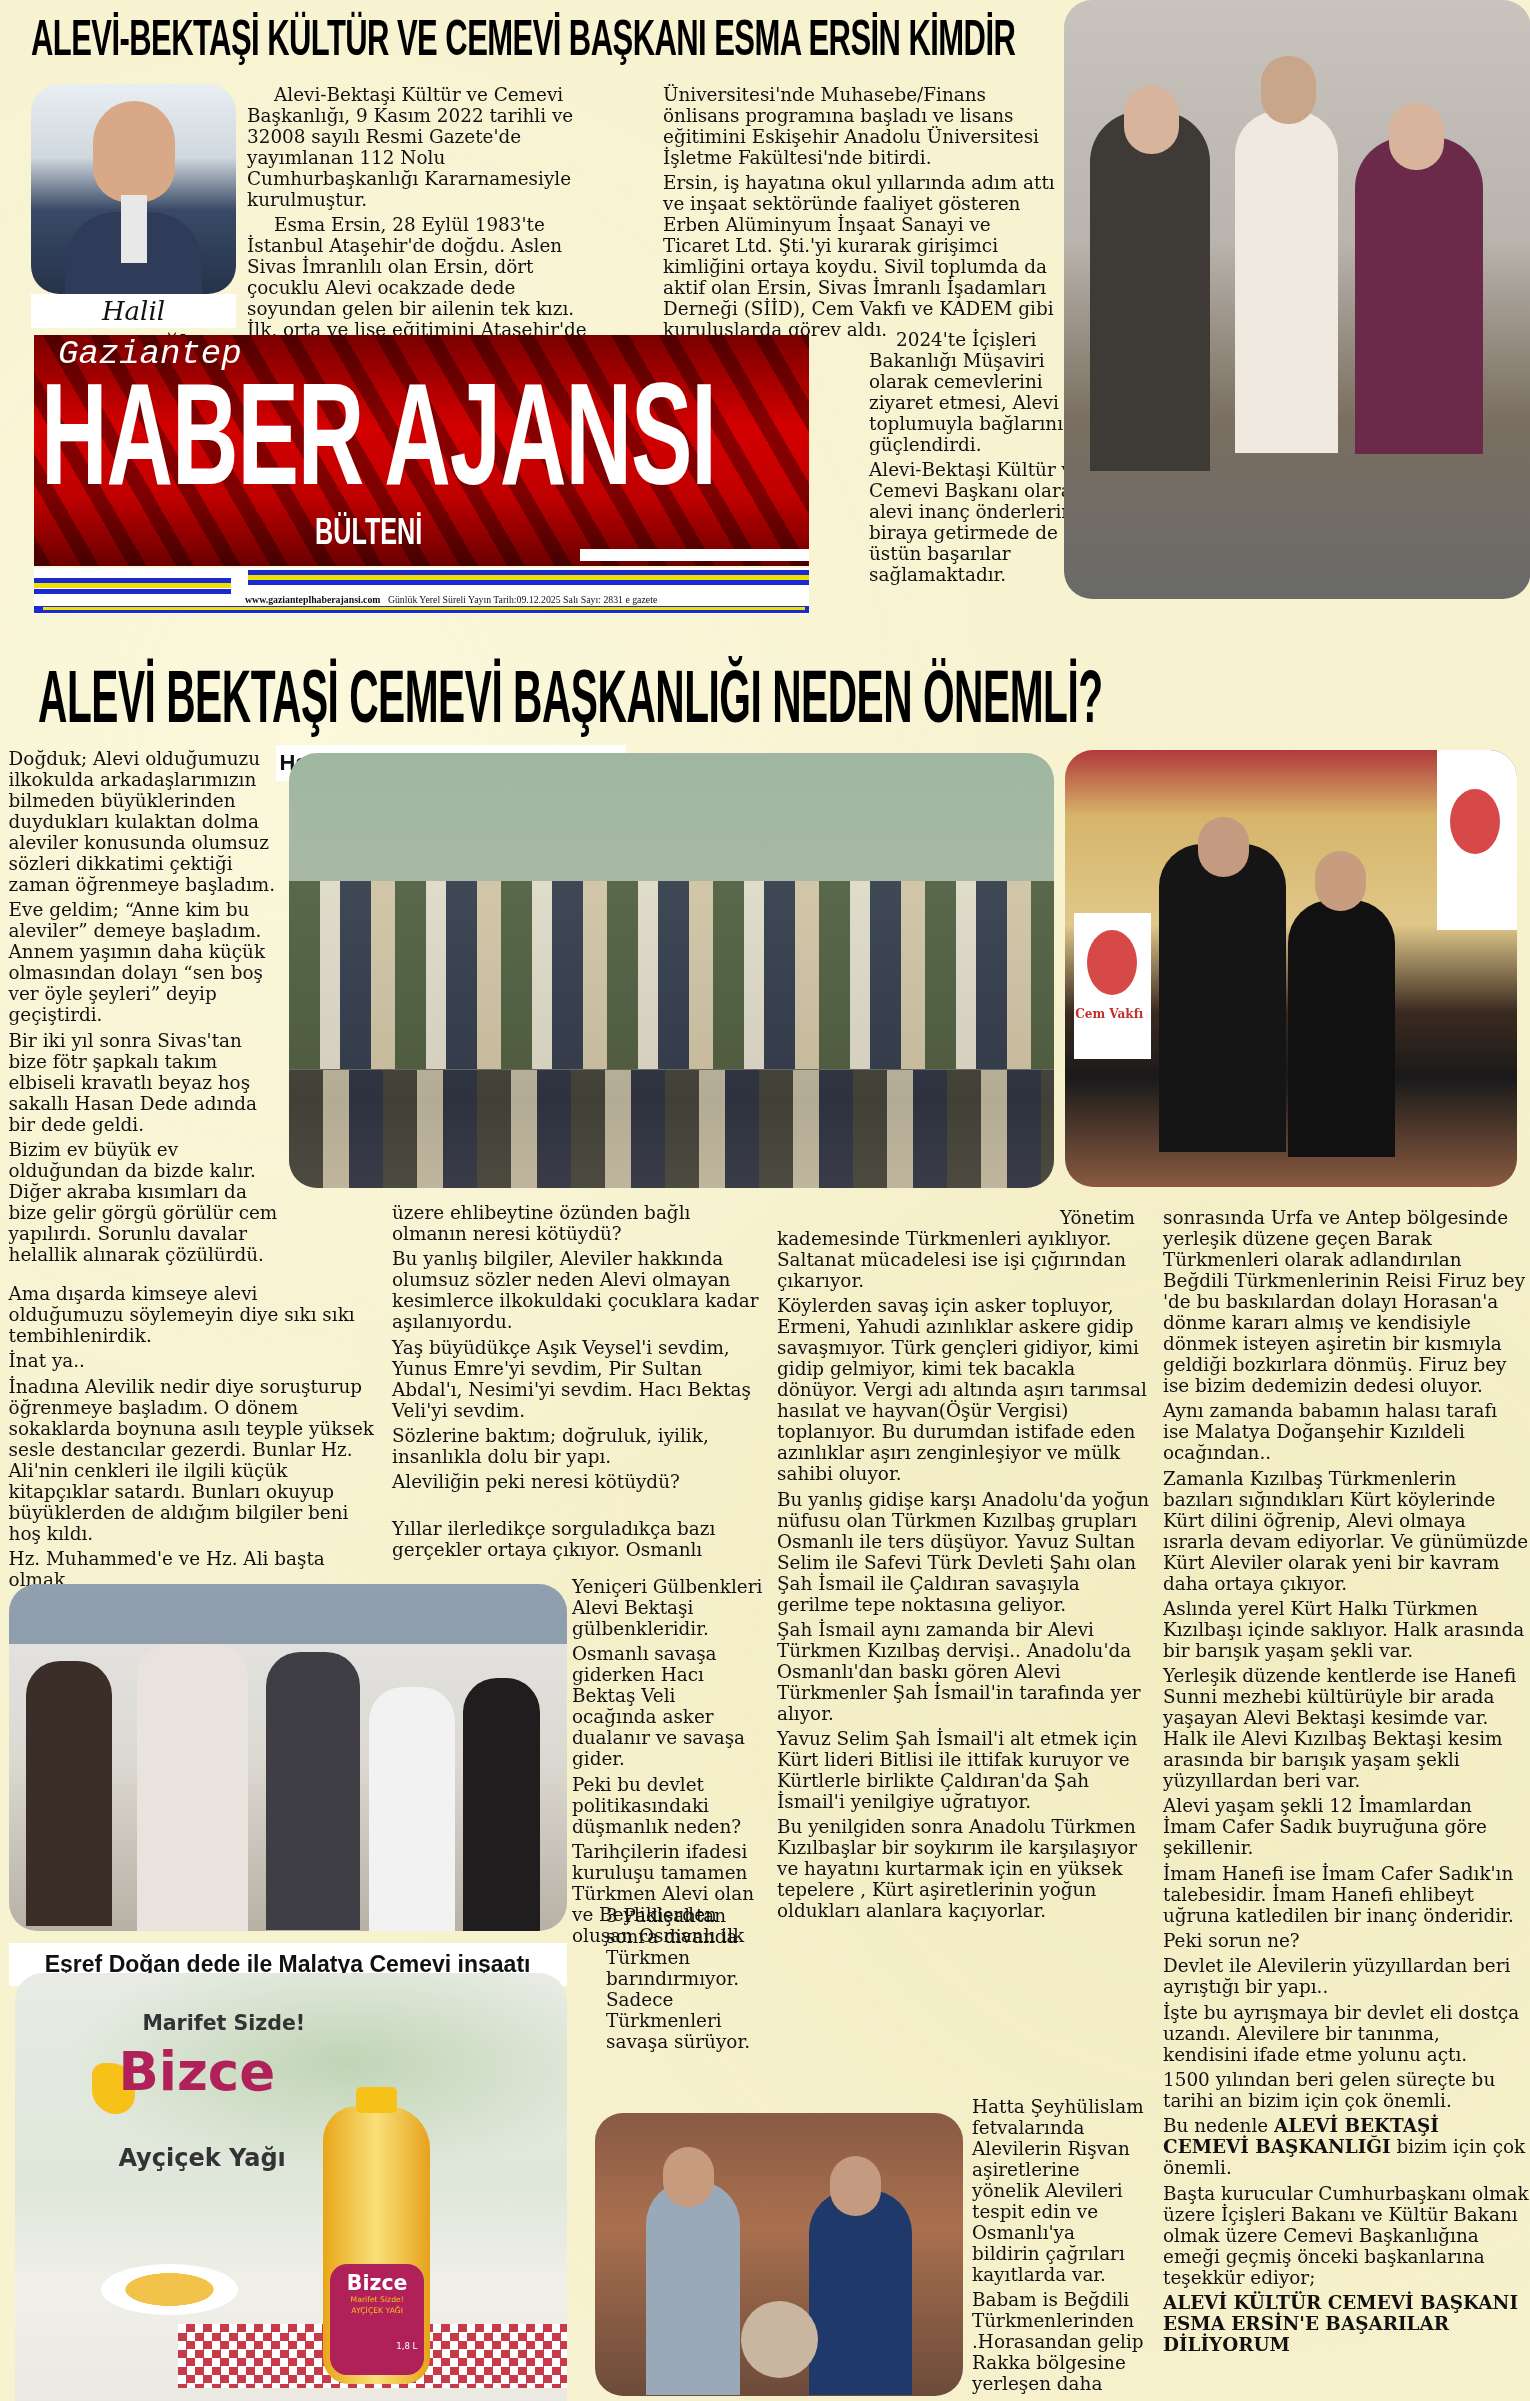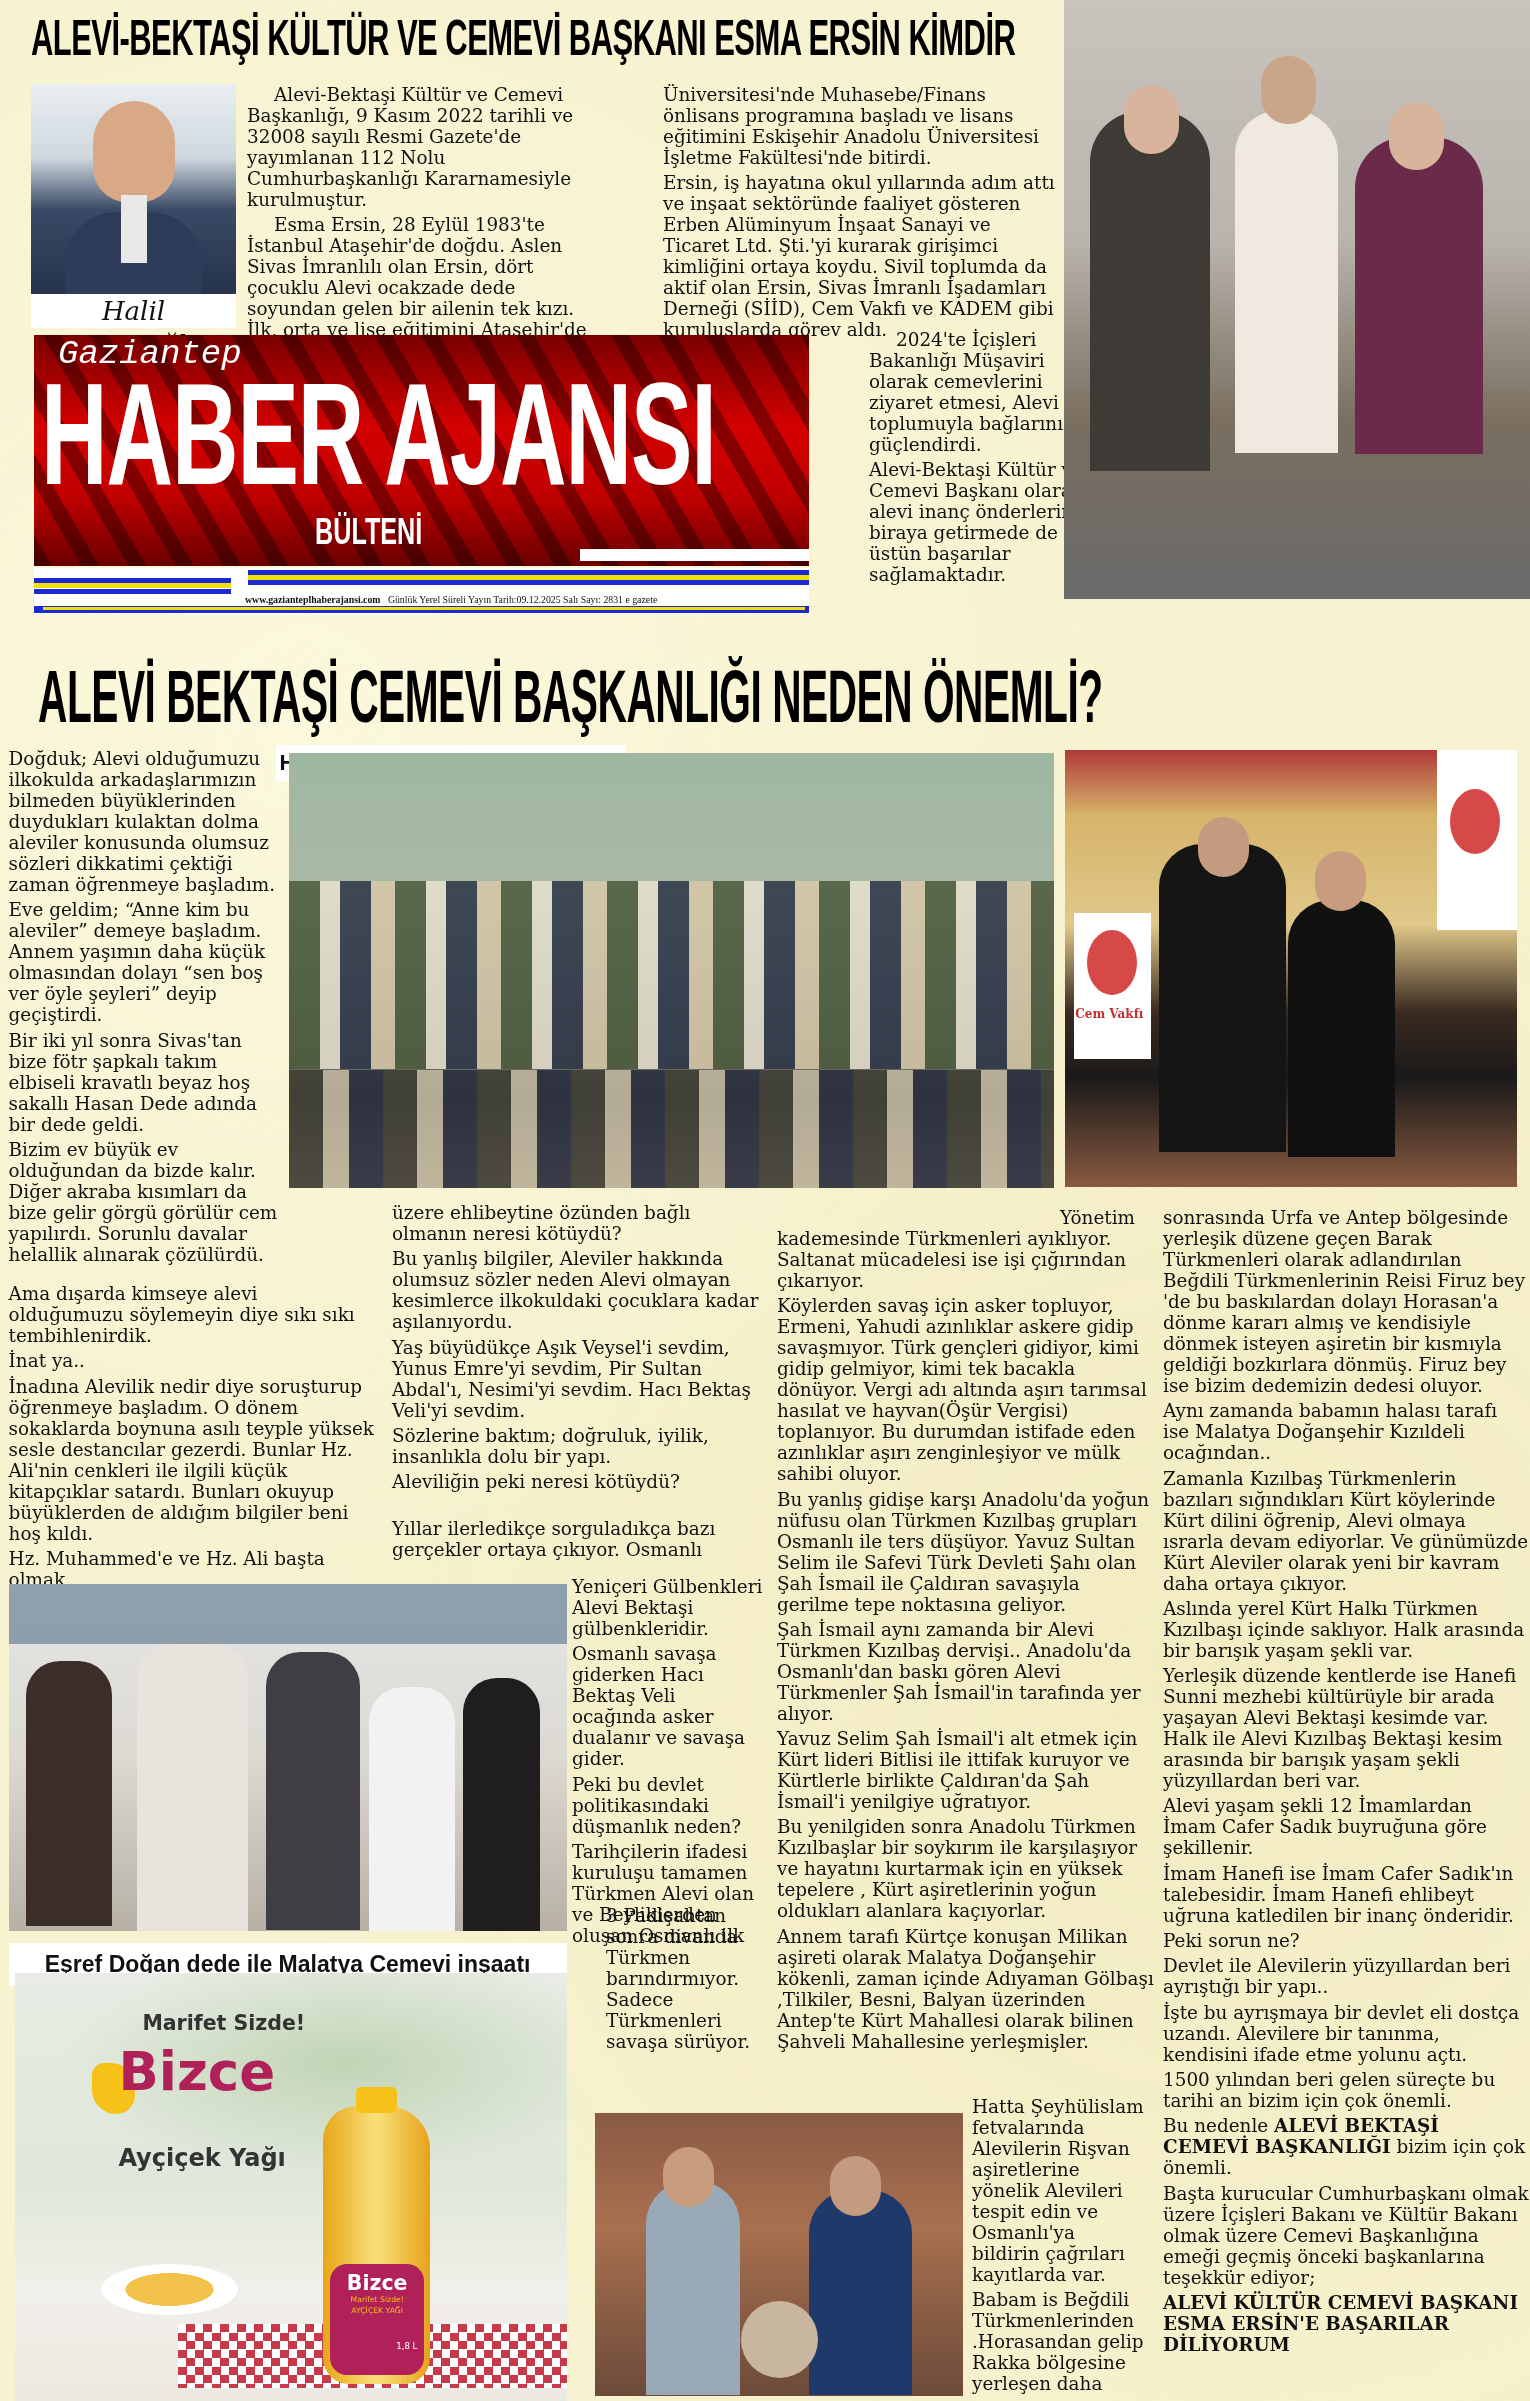--- a/index.html
+++ b/index.html
@@ -7,21 +7,21 @@
        background:#f7f2cf;
        background-image:radial-gradient(circle at 20% 30%,#fbf8dc 0,transparent 40%),
                         radial-gradient(circle at 80% 70%,#f3ecc2 0,transparent 45%);
        font-family:"DejaVu Serif","Liberation Serif",serif;color:#111;}
   .abs{position:absolute;}
   .headline{font-family:"Liberation Sans","DejaVu Sans",sans-serif;font-weight:bold;
             color:#000;white-space:nowrap;transform-origin:left top;letter-spacing:-0.9px;}
   .col{position:absolute;font-size:18.4px;line-height:21px;}
   .col p{margin:0 0 4.3px 0;}
   .col p.ind{text-indent:27px;}
-  .photo{position:absolute;overflow:hidden;}
+  .photo{position:absolute;overflow:hidden;border-radius:28px;}
   .caption-bar{position:absolute;background:#fff;font-family:"Liberation Sans","DejaVu Sans",sans-serif;
                font-weight:bold;color:#111;white-space:nowrap;}
   
   .banner{position:absolute;left:34px;top:335px;width:775px;height:231px;
     background:linear-gradient(180deg,#7a0000 0%,#d40000 40%,#c00000 70%,#6a0000 100%);overflow:hidden;}
   .banner:before{content:"";position:absolute;inset:0;
     background:repeating-linear-gradient(60deg,rgba(0,0,0,.35) 0 15.4px,transparent 15.4px 41px);}
   .banner .city{position:absolute;left:24px;top:0;color:#fff;font-style:italic;font-size:34px;
     font-family:Liberation Mono, monospace;}
   .banner .title{position:absolute;left:6.8px;top:31px;color:#fff;font-family:"Liberation Sans",sans-serif;
@@ -174,21 +174,20 @@
   </div>
 </div>
 
 <div class="col" style="left:777px;top:1207px;width:377px;">
   <p style="text-indent:283px;">Yönetim kademesinde Türkmenleri ayıklıyor. Saltanat mücadelesi ise işi çığırından çıkarıyor.</p>
   <p>Köylerden savaş için asker topluyor, Ermeni, Yahudi azınlıklar askere gidip savaşmıyor. Türk gençleri gidiyor, kimi gidip gelmiyor, kimi tek bacakla dönüyor. Vergi adı altında aşırı tarımsal hasılat ve hayvan(Öşür Vergisi) toplanıyor. Bu durumdan istifade eden azınlıklar aşırı zenginleşiyor ve mülk sahibi oluyor.</p>
   <p>Bu yanlış gidişe karşı  Anadolu'da yoğun nüfusu olan Türkmen Kızılbaş grupları Osmanlı ile ters düşüyor. Yavuz Sultan Selim ile Safevi Türk Devleti Şahı olan Şah İsmail ile Çaldıran savaşıyla gerilme tepe noktasına geliyor.</p>
   <p>Şah İsmail aynı zamanda bir Alevi Türkmen Kızılbaş dervişi.. Anadolu'da Osmanlı'dan baskı gören Alevi Türkmenler Şah İsmail'in tarafında yer alıyor.</p>
   <p>Yavuz Selim Şah İsmail'i alt etmek için Kürt lideri Bitlisi ile ittifak kuruyor ve Kürtlerle birlikte Çaldıran'da Şah İsmail'i yenilgiye uğratıyor.</p>
   <p>Bu yenilgiden sonra Anadolu Türkmen Kızılbaşlar bir soykırım ile karşılaşıyor ve hayatını kurtarmak için en yüksek tepelere , Kürt aşiretlerinin yoğun oldukları alanlara kaçıyorlar.</p>
-  <p>Annem tarafı Kürtçe konuşan Milikan aşireti olarak Malatya Doğanşehir kökenli, zaman içinde Adıyaman Gölbaşı ,Tilkiler, Besni, Balyan üzerinden Antep'te Kürt Mahallesi olarak bilinen Şahveli Mahallesine yerleşmişler.</p>
 </div>
 
 <div class="photo" style="left:595px;top:2113px;width:368px;height:283px;background:linear-gradient(180deg,#8a5a44 0,#a9704f 40%,#6c4b3a 100%);">
   <div style="position:absolute;left:51px;top:68px;width:94px;height:214px;background:#9aa9b8;border-radius:43px 43px 0 0;"></div>
   <div style="position:absolute;left:68px;top:34px;width:51px;height:60px;border-radius:26px;background:#c89c7e;"></div>
   <div style="position:absolute;left:214px;top:77px;width:103px;height:205px;background:#1f3a6a;border-radius:43px 43px 0 0;"></div>
   <div style="position:absolute;left:235px;top:43px;width:51px;height:60px;border-radius:26px;background:#c49a80;"></div>
   <div style="position:absolute;left:146px;top:188px;width:77px;height:77px;border-radius:50%;background:#c9b6a0;"></div>
 </div>
 

